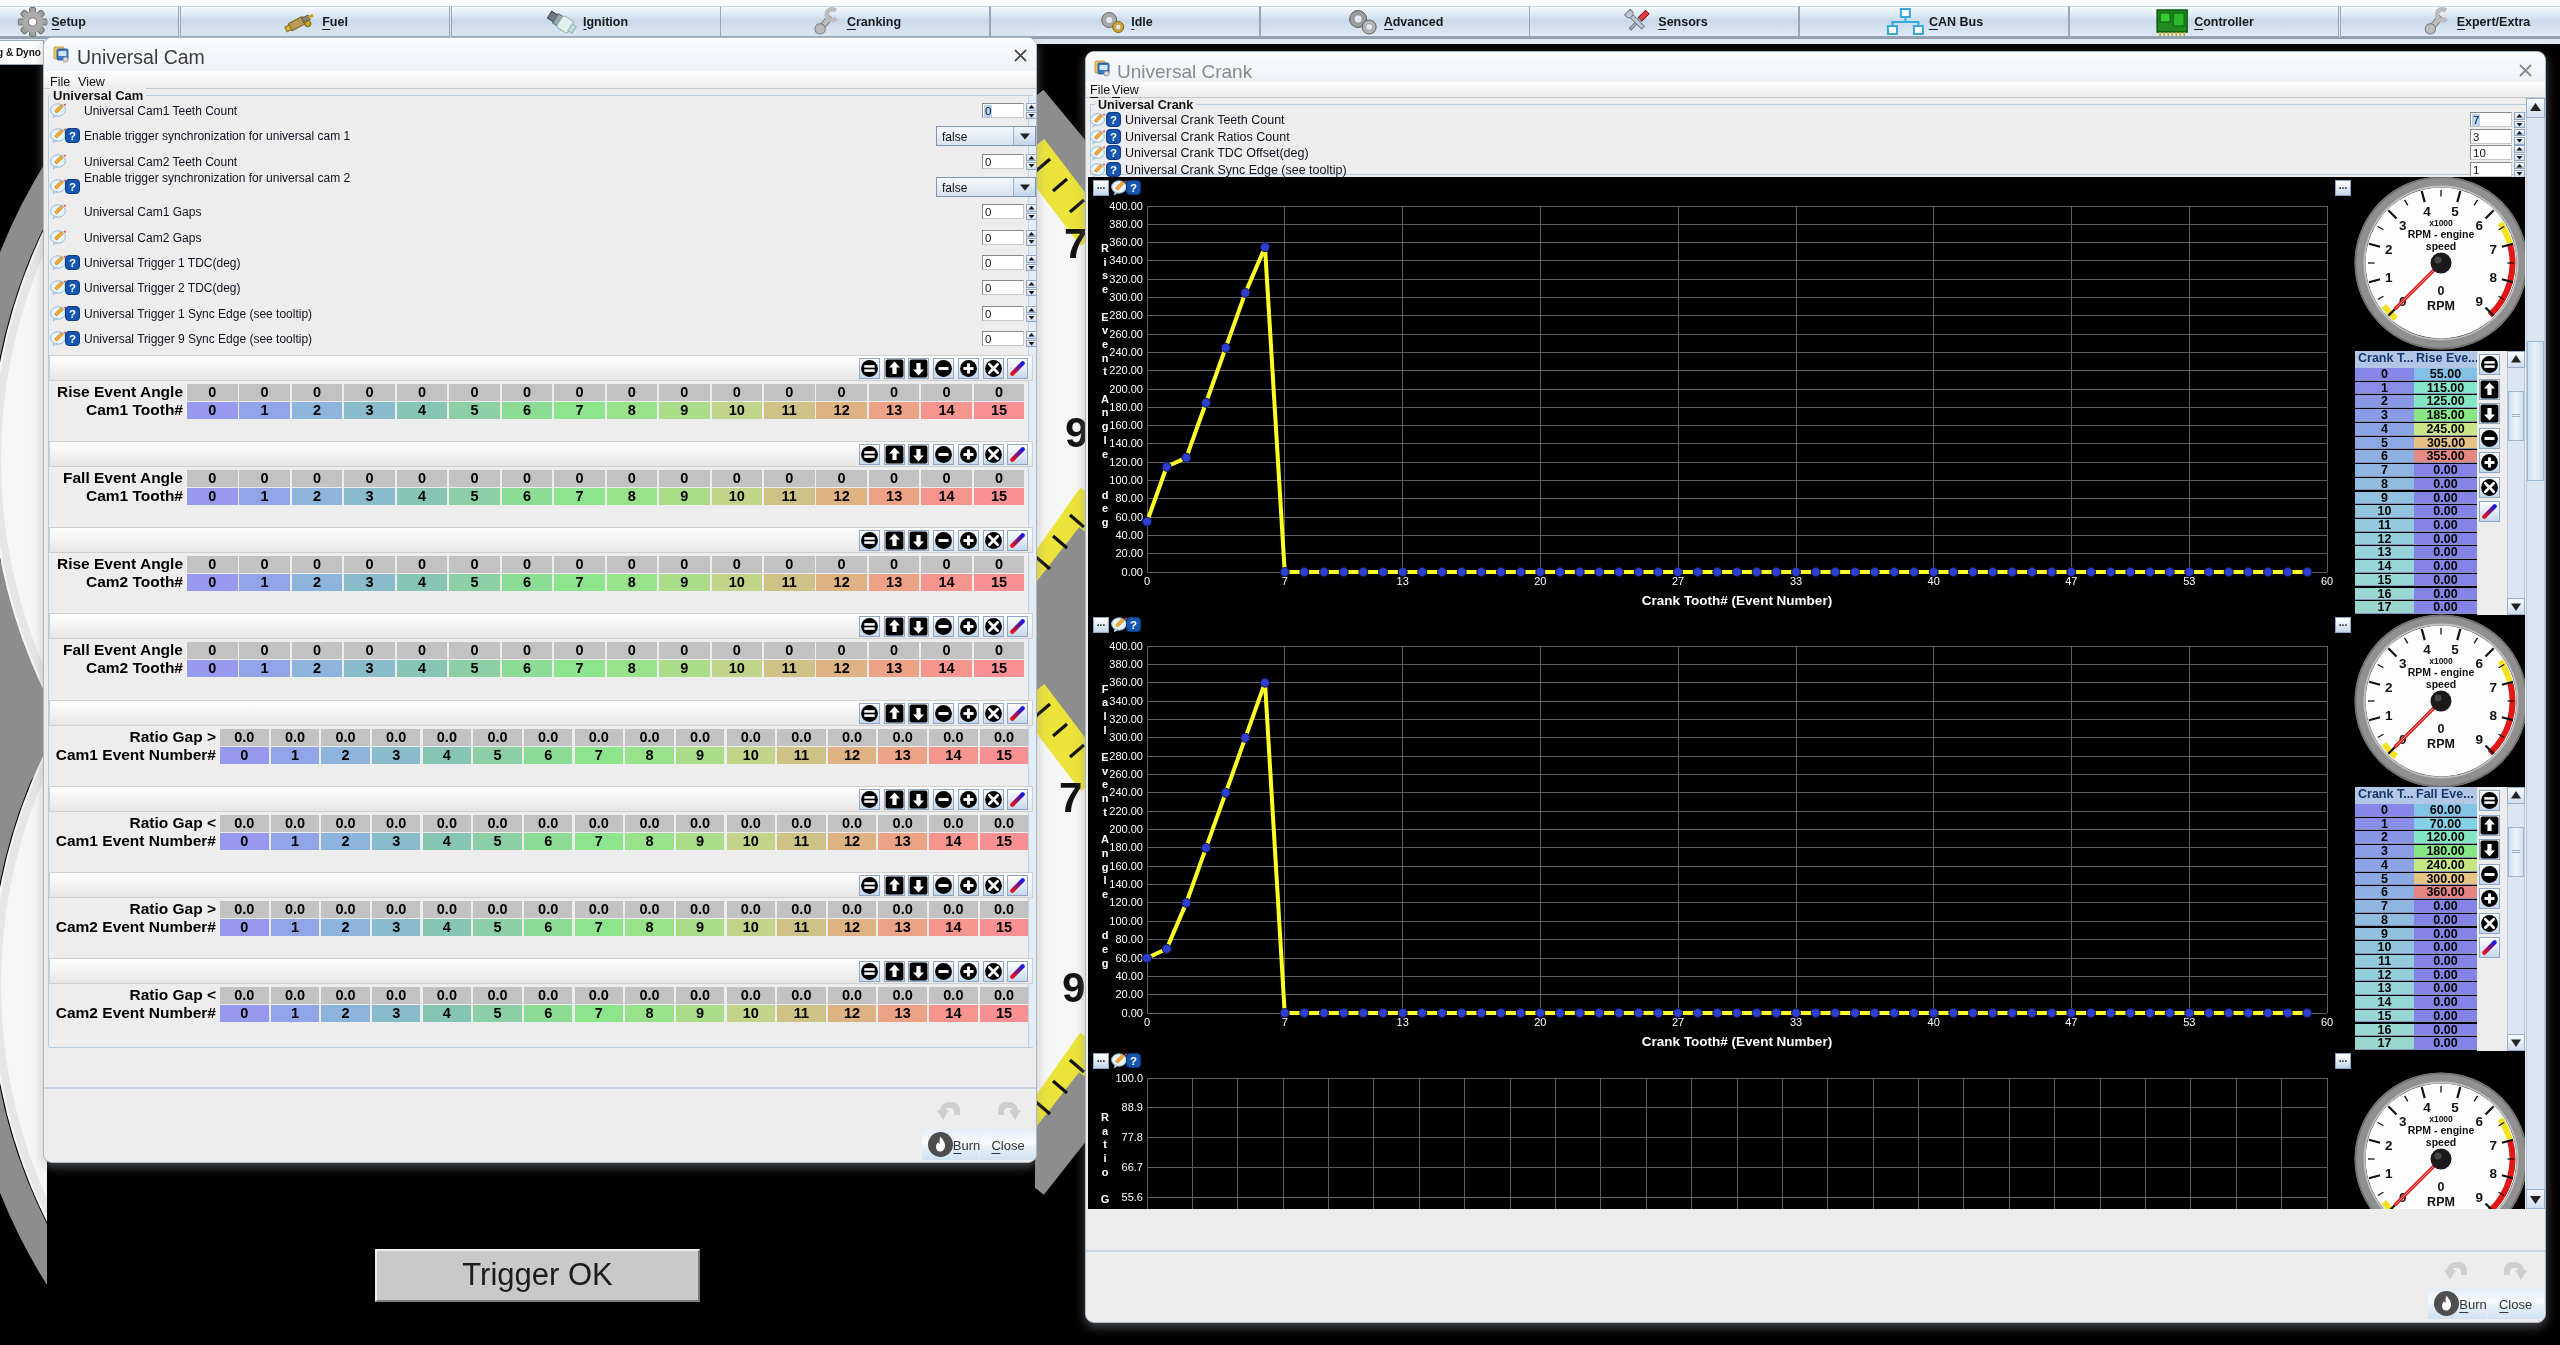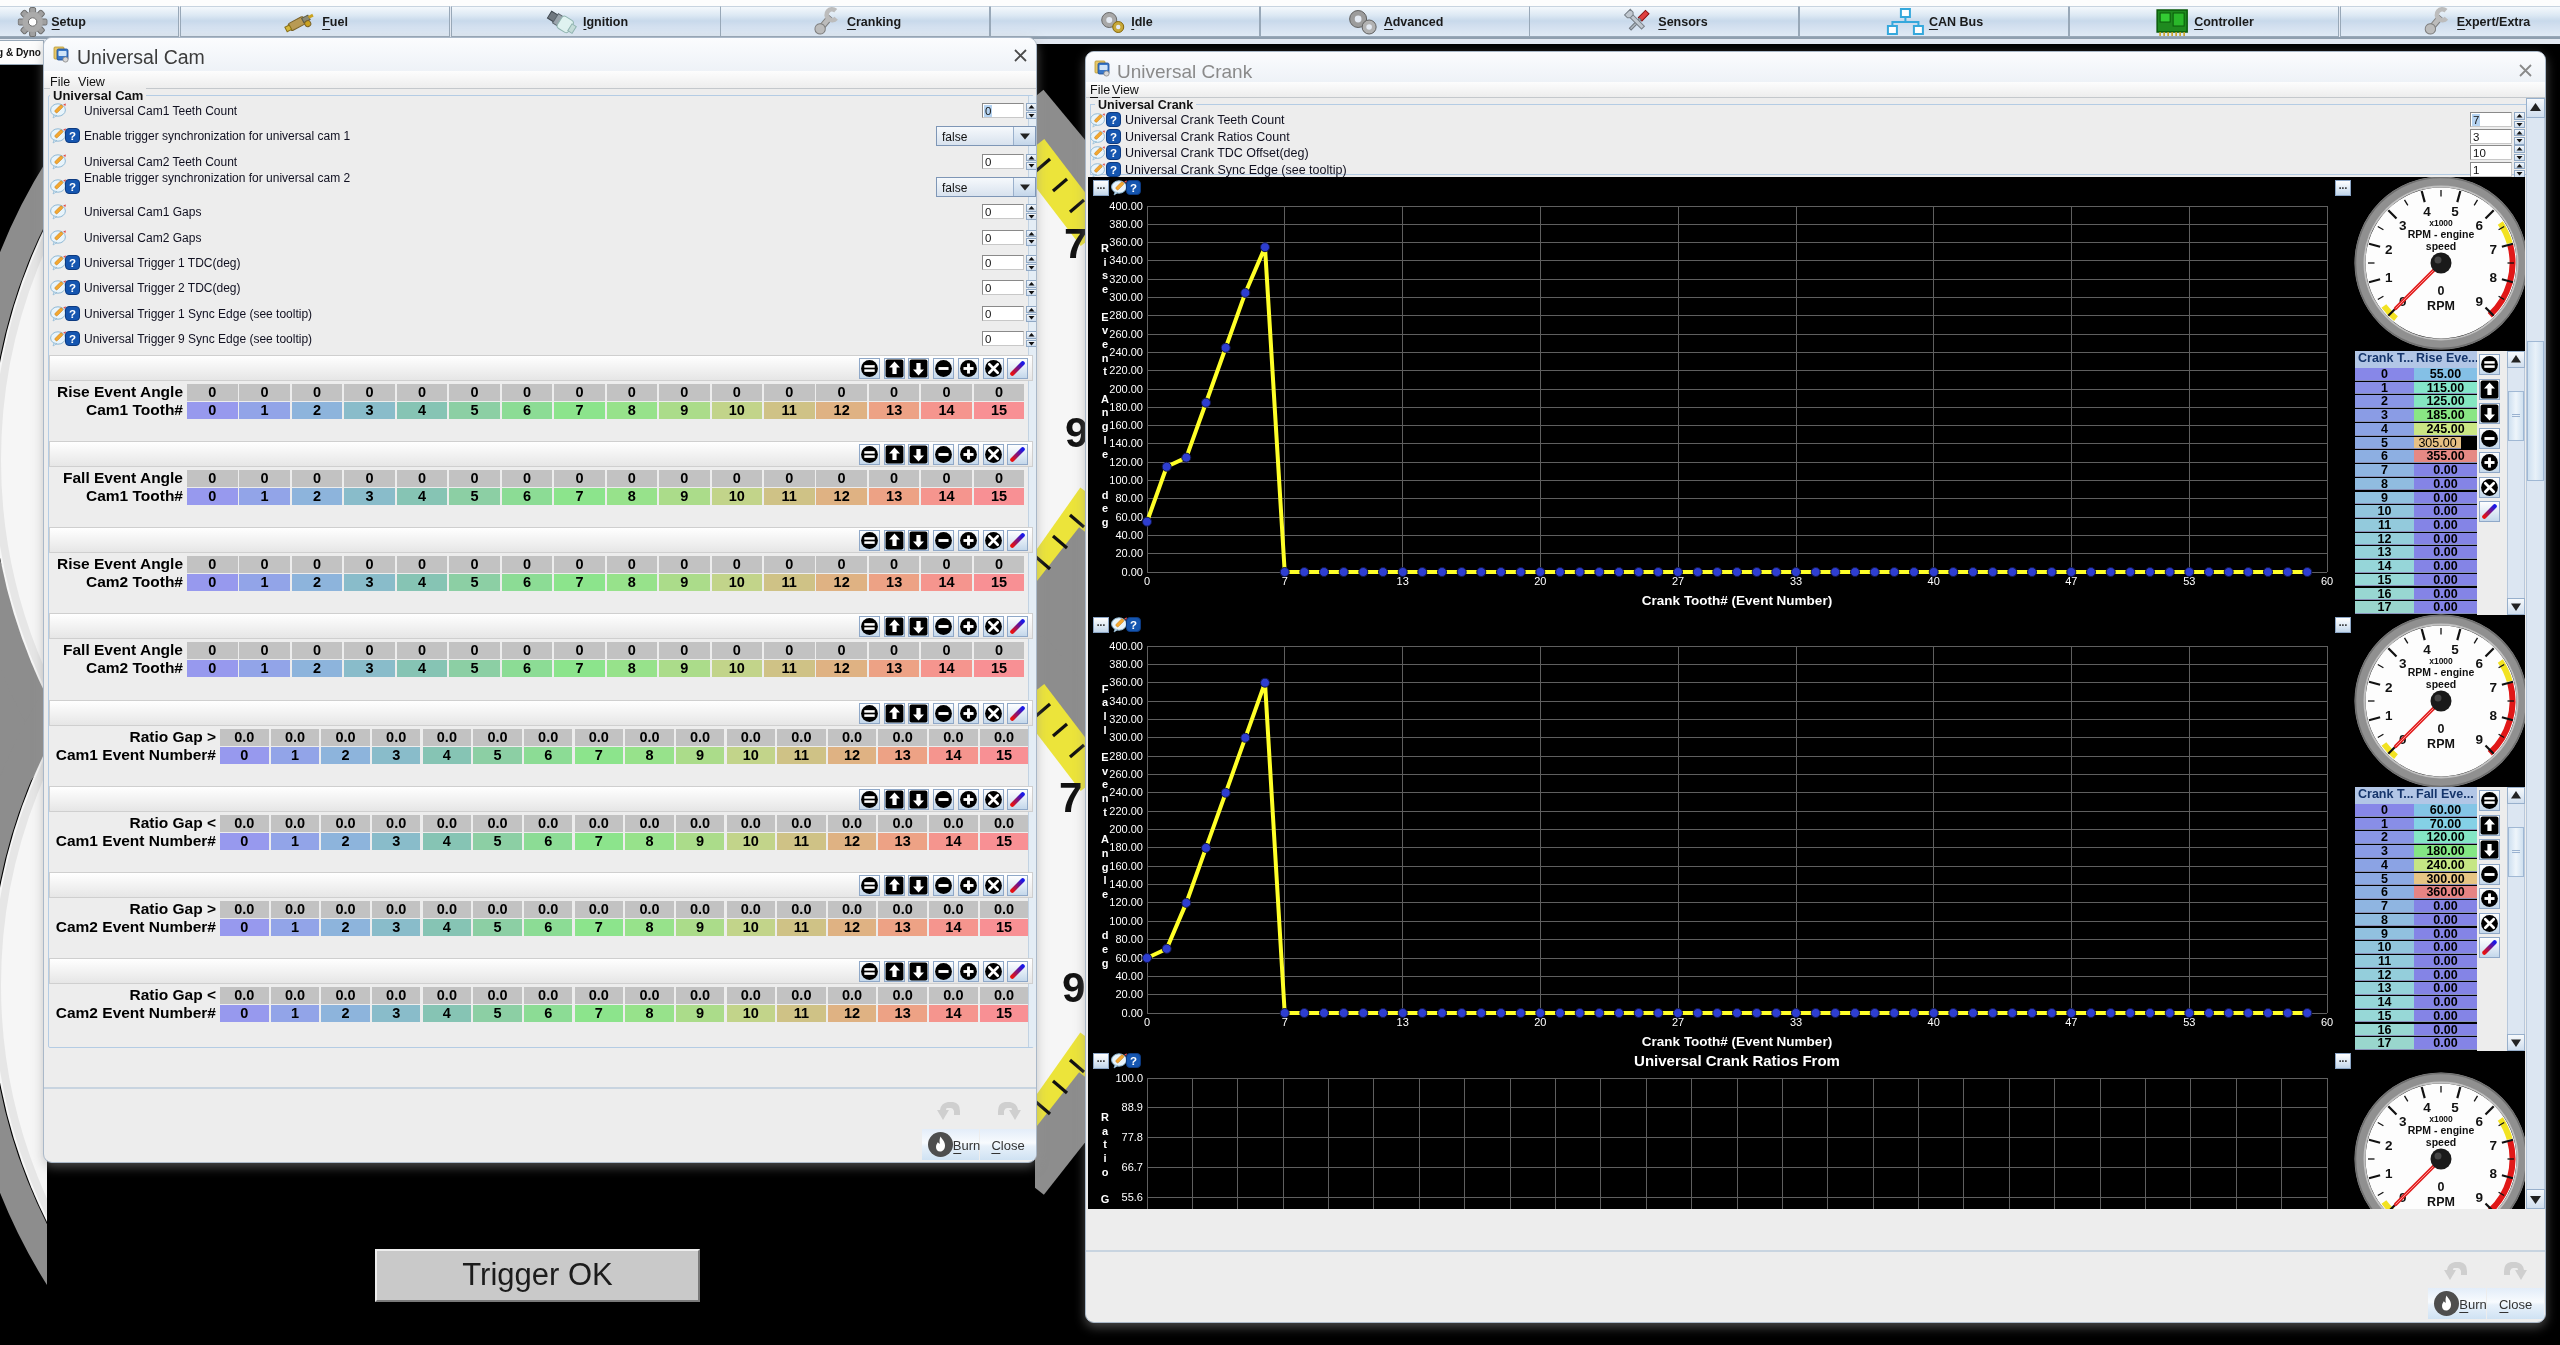--- a/index.html
+++ b/index.html
@@ -1438,21 +1438,20 @@
       <svg style="position:absolute;left:23px;top:875px" width="17" height="17" viewBox="0 0 17 17">
         <ellipse cx="8" cy="8" rx="7.4" ry="6.2" fill="#e8f4fb" stroke="#8fb8d4" stroke-width="1"></ellipse>
         <path d="M4 13 L3 16 L7 13.6 Z" fill="#dceef8" stroke="#8fb8d4" stroke-width="0.7"></path>
         <rect x="5.2" y="4.8" width="9.5" height="3.2" rx="1.2" transform="rotate(-45 10 8)" fill="#f4a830" stroke="#c07818" stroke-width="0.5"></rect>
         <path d="M13.2 2.2 L15.3 4.3 L16 1.6 Z" fill="#e05050"></path>
       </svg>
       <svg style="position:absolute;left:38px;top:876px" width="15" height="15" viewBox="0 0 15 15">
         <rect x="0.5" y="0.5" width="14" height="14" rx="3.5" fill="#1556b0" stroke="#0d3a80" stroke-width="1"></rect>
         <text x="7.5" y="11.6" font-family="Liberation Sans" font-size="11.5" font-weight="bold" fill="#fff" text-anchor="middle">?</text>
       </svg>
-      <div class="abs" style="left:59px;top:875px;width:1180px;text-align:center;font-size:15px;font-weight:bold;color:#fff">Universal Crank Ratios From</div>
       <div style="position:absolute;left:1247px;top:876px;width:16px;height:16px;background:linear-gradient(180deg,#ffffff,#dce8f4 60%,#c2d6ea);border:1px solid #8aa4c4;color:#222;font-size:10px;font-weight:bold;line-height:10px;text-align:center">...</div>
       <svg class="abs" style="left:0;top:0" width="1437" height="1032" viewBox="0 0 1437 1032">
         <g shape-rendering="crispEdges">
           <line x1="59" y1="901.0" x2="1239" y2="901.0" stroke="#5f5f5f" stroke-width="1"></line>
           <text x="55" y="904.5" font-size="11" fill="#fff" text-anchor="end">100.0</text>
           <line x1="59" y1="930.7" x2="1239" y2="930.7" stroke="#5f5f5f" stroke-width="1"></line>
           <text x="55" y="934.2" font-size="11" fill="#fff" text-anchor="end">88.9</text>
           <line x1="59" y1="960.5" x2="1239" y2="960.5" stroke="#5f5f5f" stroke-width="1"></line>
           <text x="55" y="964.0" font-size="11" fill="#fff" text-anchor="end">77.8</text>
           <line x1="59" y1="990.2" x2="1239" y2="990.2" stroke="#5f5f5f" stroke-width="1"></line>
@@ -1643,21 +1642,21 @@
       <div class="abs" style="left:1326px;top:191.0px;width:63px;height:12.7px;background:hsl(203,66%,71%);border-bottom:1px solid #8890b8;font-size:12.5px;font-weight:bold;color:#000;text-align:center;line-height:13px">55.00</div>
       <div class="abs" style="left:1267px;top:204.7px;width:59px;height:12.7px;background:hsl(236,66.5%,72%);border-bottom:1px solid #8890b8;font-size:12.5px;font-weight:bold;color:#000;text-align:center;line-height:13px">1</div>
       <div class="abs" style="left:1326px;top:204.7px;width:63px;height:12.7px;background:hsl(163,66%,71%);border-bottom:1px solid #8890b8;font-size:12.5px;font-weight:bold;color:#000;text-align:center;line-height:13px">115.00</div>
       <div class="abs" style="left:1267px;top:218.4px;width:59px;height:12.7px;background:hsl(232,65.0%,72%);border-bottom:1px solid #8890b8;font-size:12.5px;font-weight:bold;color:#000;text-align:center;line-height:13px">2</div>
       <div class="abs" style="left:1326px;top:218.4px;width:63px;height:12.7px;background:hsl(157,66%,71%);border-bottom:1px solid #8890b8;font-size:12.5px;font-weight:bold;color:#000;text-align:center;line-height:13px">125.00</div>
       <div class="abs" style="left:1267px;top:232.2px;width:59px;height:12.7px;background:hsl(228,63.5%,72%);border-bottom:1px solid #8890b8;font-size:12.5px;font-weight:bold;color:#000;text-align:center;line-height:13px">3</div>
       <div class="abs" style="left:1326px;top:232.2px;width:63px;height:12.7px;background:hsl(117,66%,71%);border-bottom:1px solid #8890b8;font-size:12.5px;font-weight:bold;color:#000;text-align:center;line-height:13px">185.00</div>
       <div class="abs" style="left:1267px;top:245.9px;width:59px;height:12.7px;background:hsl(224,62.0%,72%);border-bottom:1px solid #8890b8;font-size:12.5px;font-weight:bold;color:#000;text-align:center;line-height:13px">4</div>
       <div class="abs" style="left:1326px;top:245.9px;width:63px;height:12.7px;background:hsl(77,66%,71%);border-bottom:1px solid #8890b8;font-size:12.5px;font-weight:bold;color:#000;text-align:center;line-height:13px">245.00</div>
       <div class="abs" style="left:1267px;top:259.6px;width:59px;height:12.7px;background:hsl(220,60.5%,72%);border-bottom:1px solid #8890b8;font-size:12.5px;font-weight:bold;color:#000;text-align:center;line-height:13px">5</div>
-      <div class="abs" style="left:1326px;top:259.6px;width:47px;height:12.7px;background:hsl(37,66%,71%);border-bottom:1px solid #8890b8;font-size:12.5px;font-weight:normal;color:#000;text-align:center;line-height:13px">305.00</div>
+      <div class="abs" style="left:1326px;top:259.6px;width:64px;height:12.7px;background:hsl(37,66%,71%);border-bottom:1px solid #8890b8;font-size:12.5px;font-weight:bold;color:#000;text-align:center;line-height:13px">305.00</div>
       <div class="abs" style="left:1267px;top:273.3px;width:59px;height:12.7px;background:hsl(216,59.0%,72%);border-bottom:1px solid #8890b8;font-size:12.5px;font-weight:bold;color:#000;text-align:center;line-height:13px">6</div>
       <div class="abs" style="left:1326px;top:273.3px;width:63px;height:12.7px;background:hsl(3,66%,71%);border-bottom:1px solid #8890b8;font-size:12.5px;font-weight:bold;color:#000;text-align:center;line-height:13px">355.00</div>
       <div class="abs" style="left:1267px;top:287.0px;width:59px;height:12.7px;background:hsl(212,57.5%,72%);border-bottom:1px solid #8890b8;font-size:12.5px;font-weight:bold;color:#000;text-align:center;line-height:13px">7</div>
       <div class="abs" style="left:1326px;top:287.0px;width:63px;height:12.7px;background:hsl(240,66%,71%);border-bottom:1px solid #8890b8;font-size:12.5px;font-weight:bold;color:#000;text-align:center;line-height:13px">0.00</div>
       <div class="abs" style="left:1267px;top:300.8px;width:59px;height:12.7px;background:hsl(207,56.0%,72%);border-bottom:1px solid #8890b8;font-size:12.5px;font-weight:bold;color:#000;text-align:center;line-height:13px">8</div>
       <div class="abs" style="left:1326px;top:300.8px;width:63px;height:12.7px;background:hsl(240,66%,71%);border-bottom:1px solid #8890b8;font-size:12.5px;font-weight:bold;color:#000;text-align:center;line-height:13px">0.00</div>
       <div class="abs" style="left:1267px;top:314.5px;width:59px;height:12.7px;background:hsl(203,54.5%,72%);border-bottom:1px solid #8890b8;font-size:12.5px;font-weight:bold;color:#000;text-align:center;line-height:13px">9</div>
       <div class="abs" style="left:1326px;top:314.5px;width:63px;height:12.7px;background:hsl(240,66%,71%);border-bottom:1px solid #8890b8;font-size:12.5px;font-weight:bold;color:#000;text-align:center;line-height:13px">0.00</div>
       <div class="abs" style="left:1267px;top:328.2px;width:59px;height:12.7px;background:hsl(199,53.0%,72%);border-bottom:1px solid #8890b8;font-size:12.5px;font-weight:bold;color:#000;text-align:center;line-height:13px">10</div>
       <div class="abs" style="left:1326px;top:328.2px;width:63px;height:12.7px;background:hsl(240,66%,71%);border-bottom:1px solid #8890b8;font-size:12.5px;font-weight:bold;color:#000;text-align:center;line-height:13px">0.00</div>

